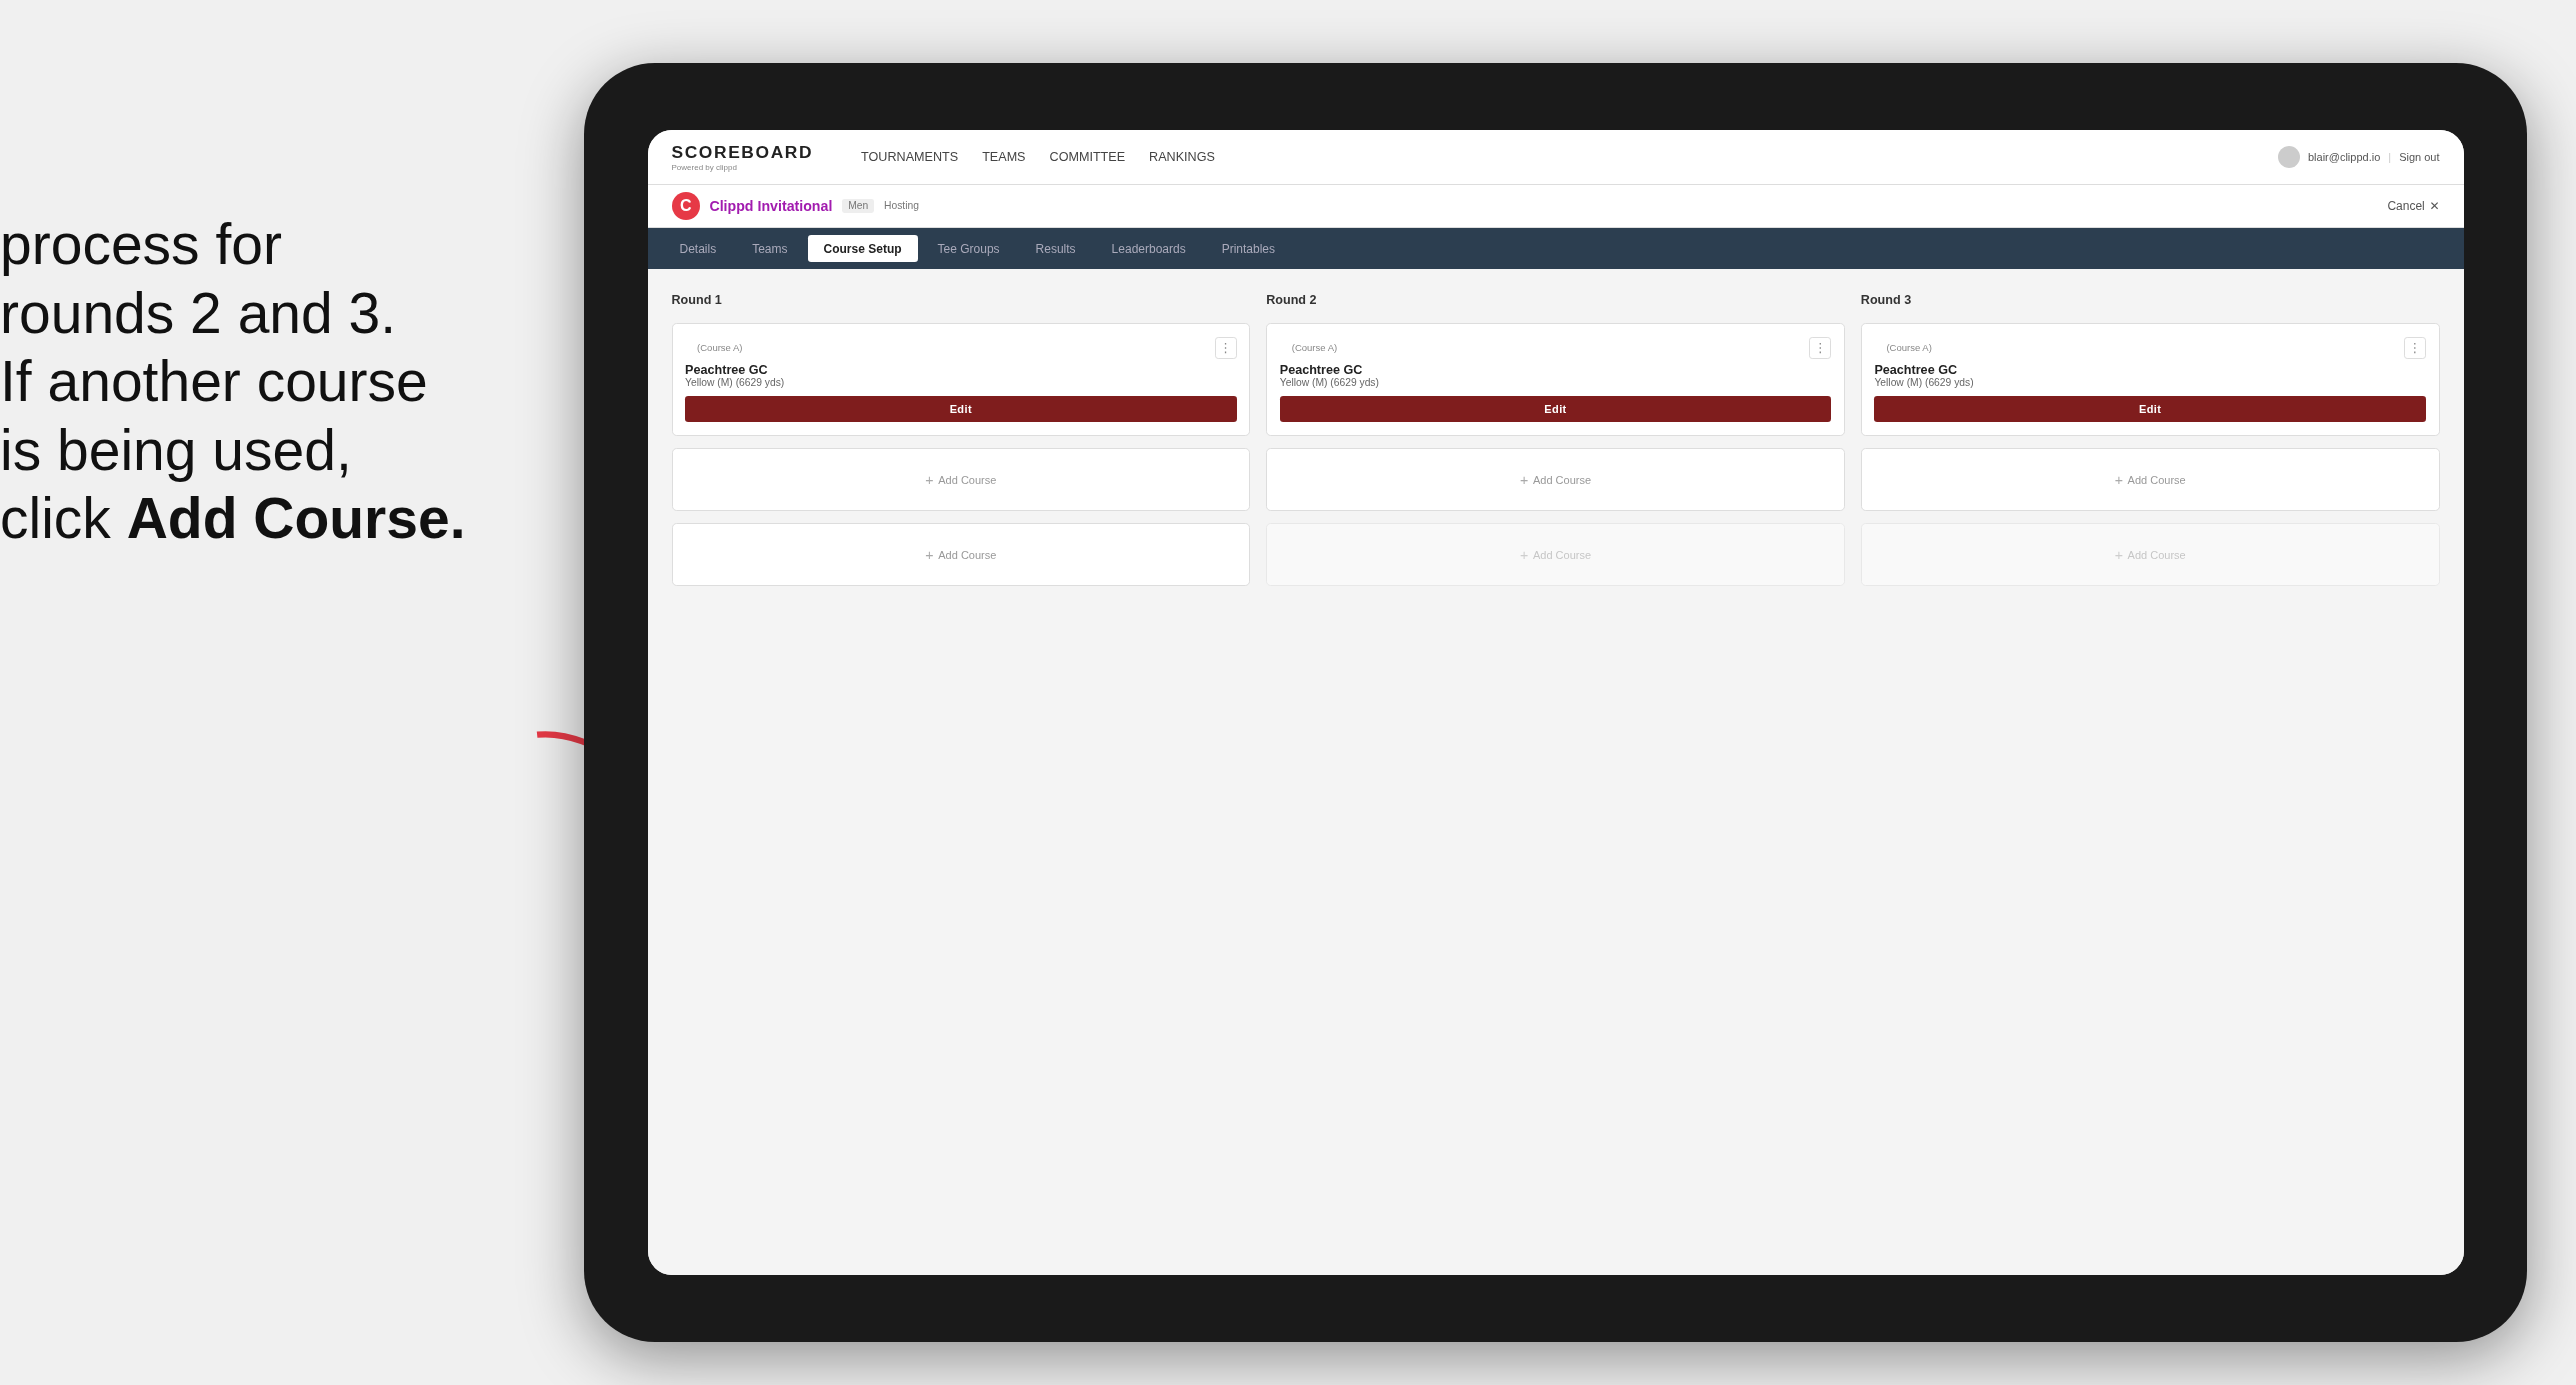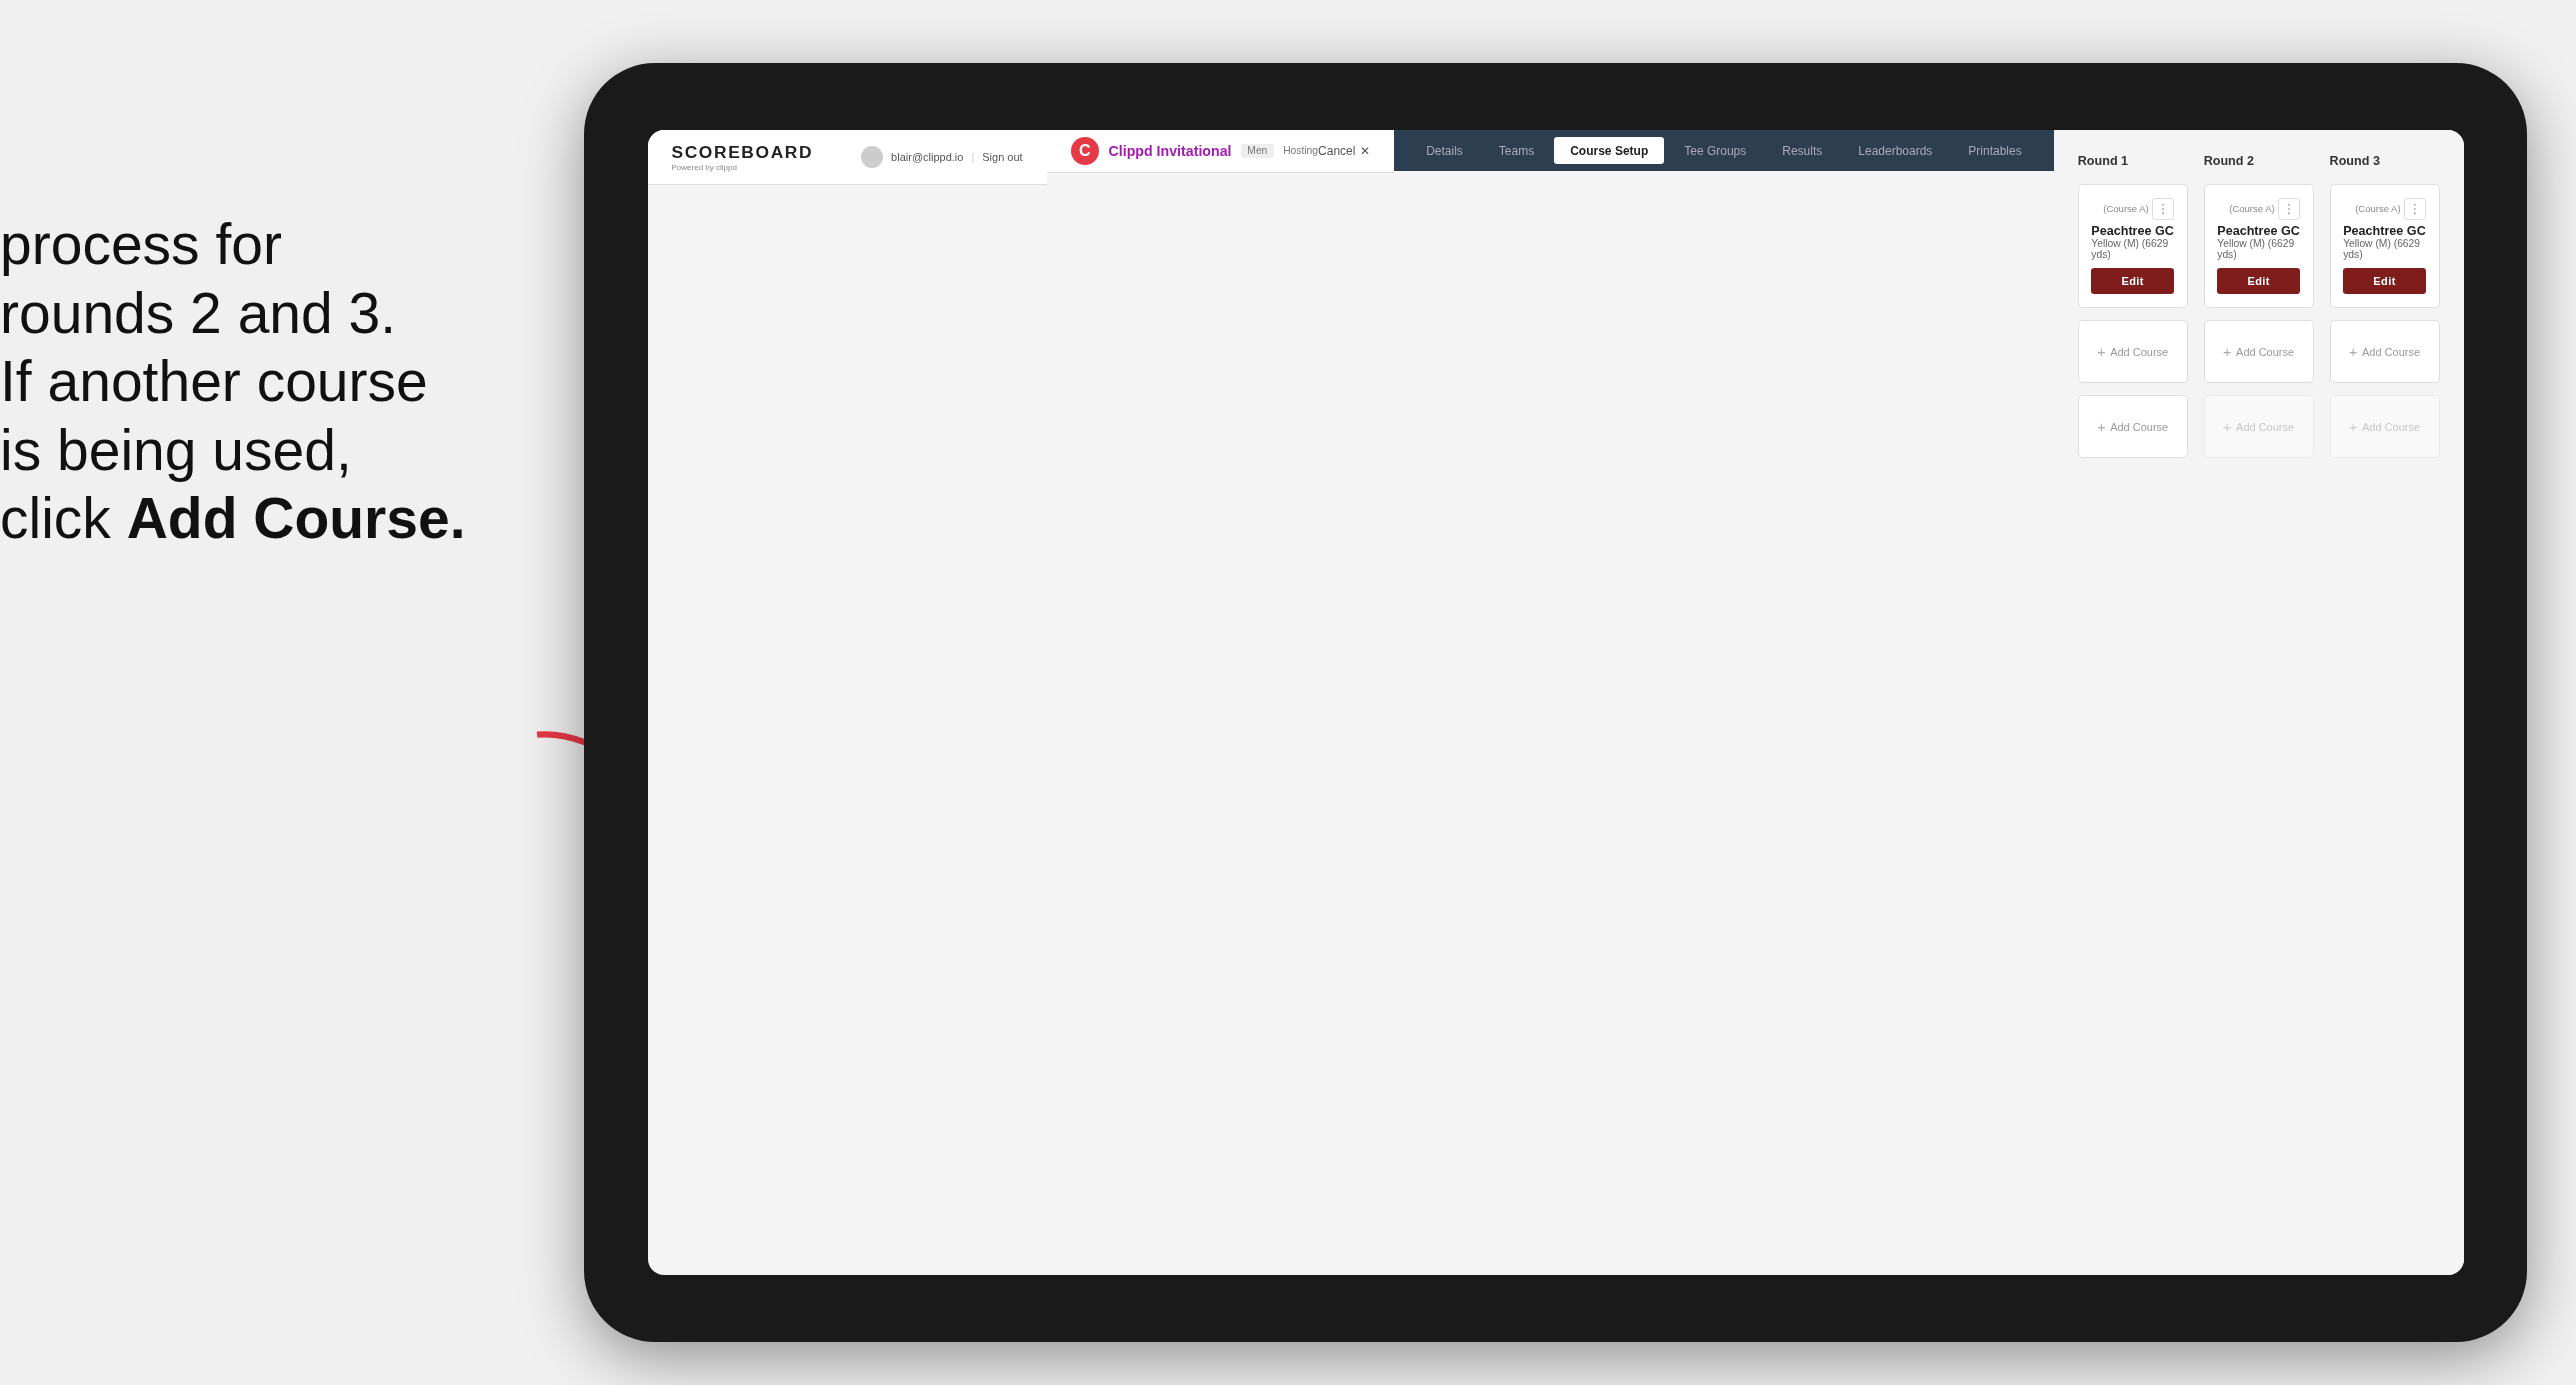--- a/index.html
+++ b/index.html
@@ -48,24 +48,24 @@
       box-shadow: 0 16px 63px rgba(0,0,0,0.4);
       display: flex;
       align-items: center;
       justify-content: center;
     }
 
     .tablet-screen {
       width: 1816px;
       height: 1145px;
       background: #f4f4f4;
-      border-radius: 16px;
+      border-radius: 24px;
       overflow: hidden;
       display: flex;
-      flex-direction: row;
+      flex-direction: column;
     }
 
     
     .top-nav {
       background: #fff;
       border-bottom: 0.8px solid #ddd;
       padding: 0 24px;
       height: 55px;
       display: flex;
       align-items: center;
@@ -322,20 +322,26 @@
 </svg>
 
 <div class="tablet-frame">
   <div class="tablet-screen">
 
     <div class="top-nav">
       <div class="logo-area">
         <span class="logo-scoreboard">SCOREBOARD</span>
         <span class="logo-sub">Powered by clippd</span>
       </div>
+      <div class="nav-links">
+        <span class="nav-link">TOURNAMENTS</span>
+        <span class="nav-link">TEAMS</span>
+        <span class="nav-link">COMMITTEE</span>
+        <span class="nav-link">RANKINGS</span>
+      </div>
       <div class="nav-right">
         <div class="nav-avatar"></div>
         <span>blair@clippd.io</span>
         <span class="nav-divider">|</span>
         <span style="cursor:pointer;color:#555;">Sign out</span>
       </div>
     </div>
 
     <div class="sub-header">
       <div class="sub-header-left">

